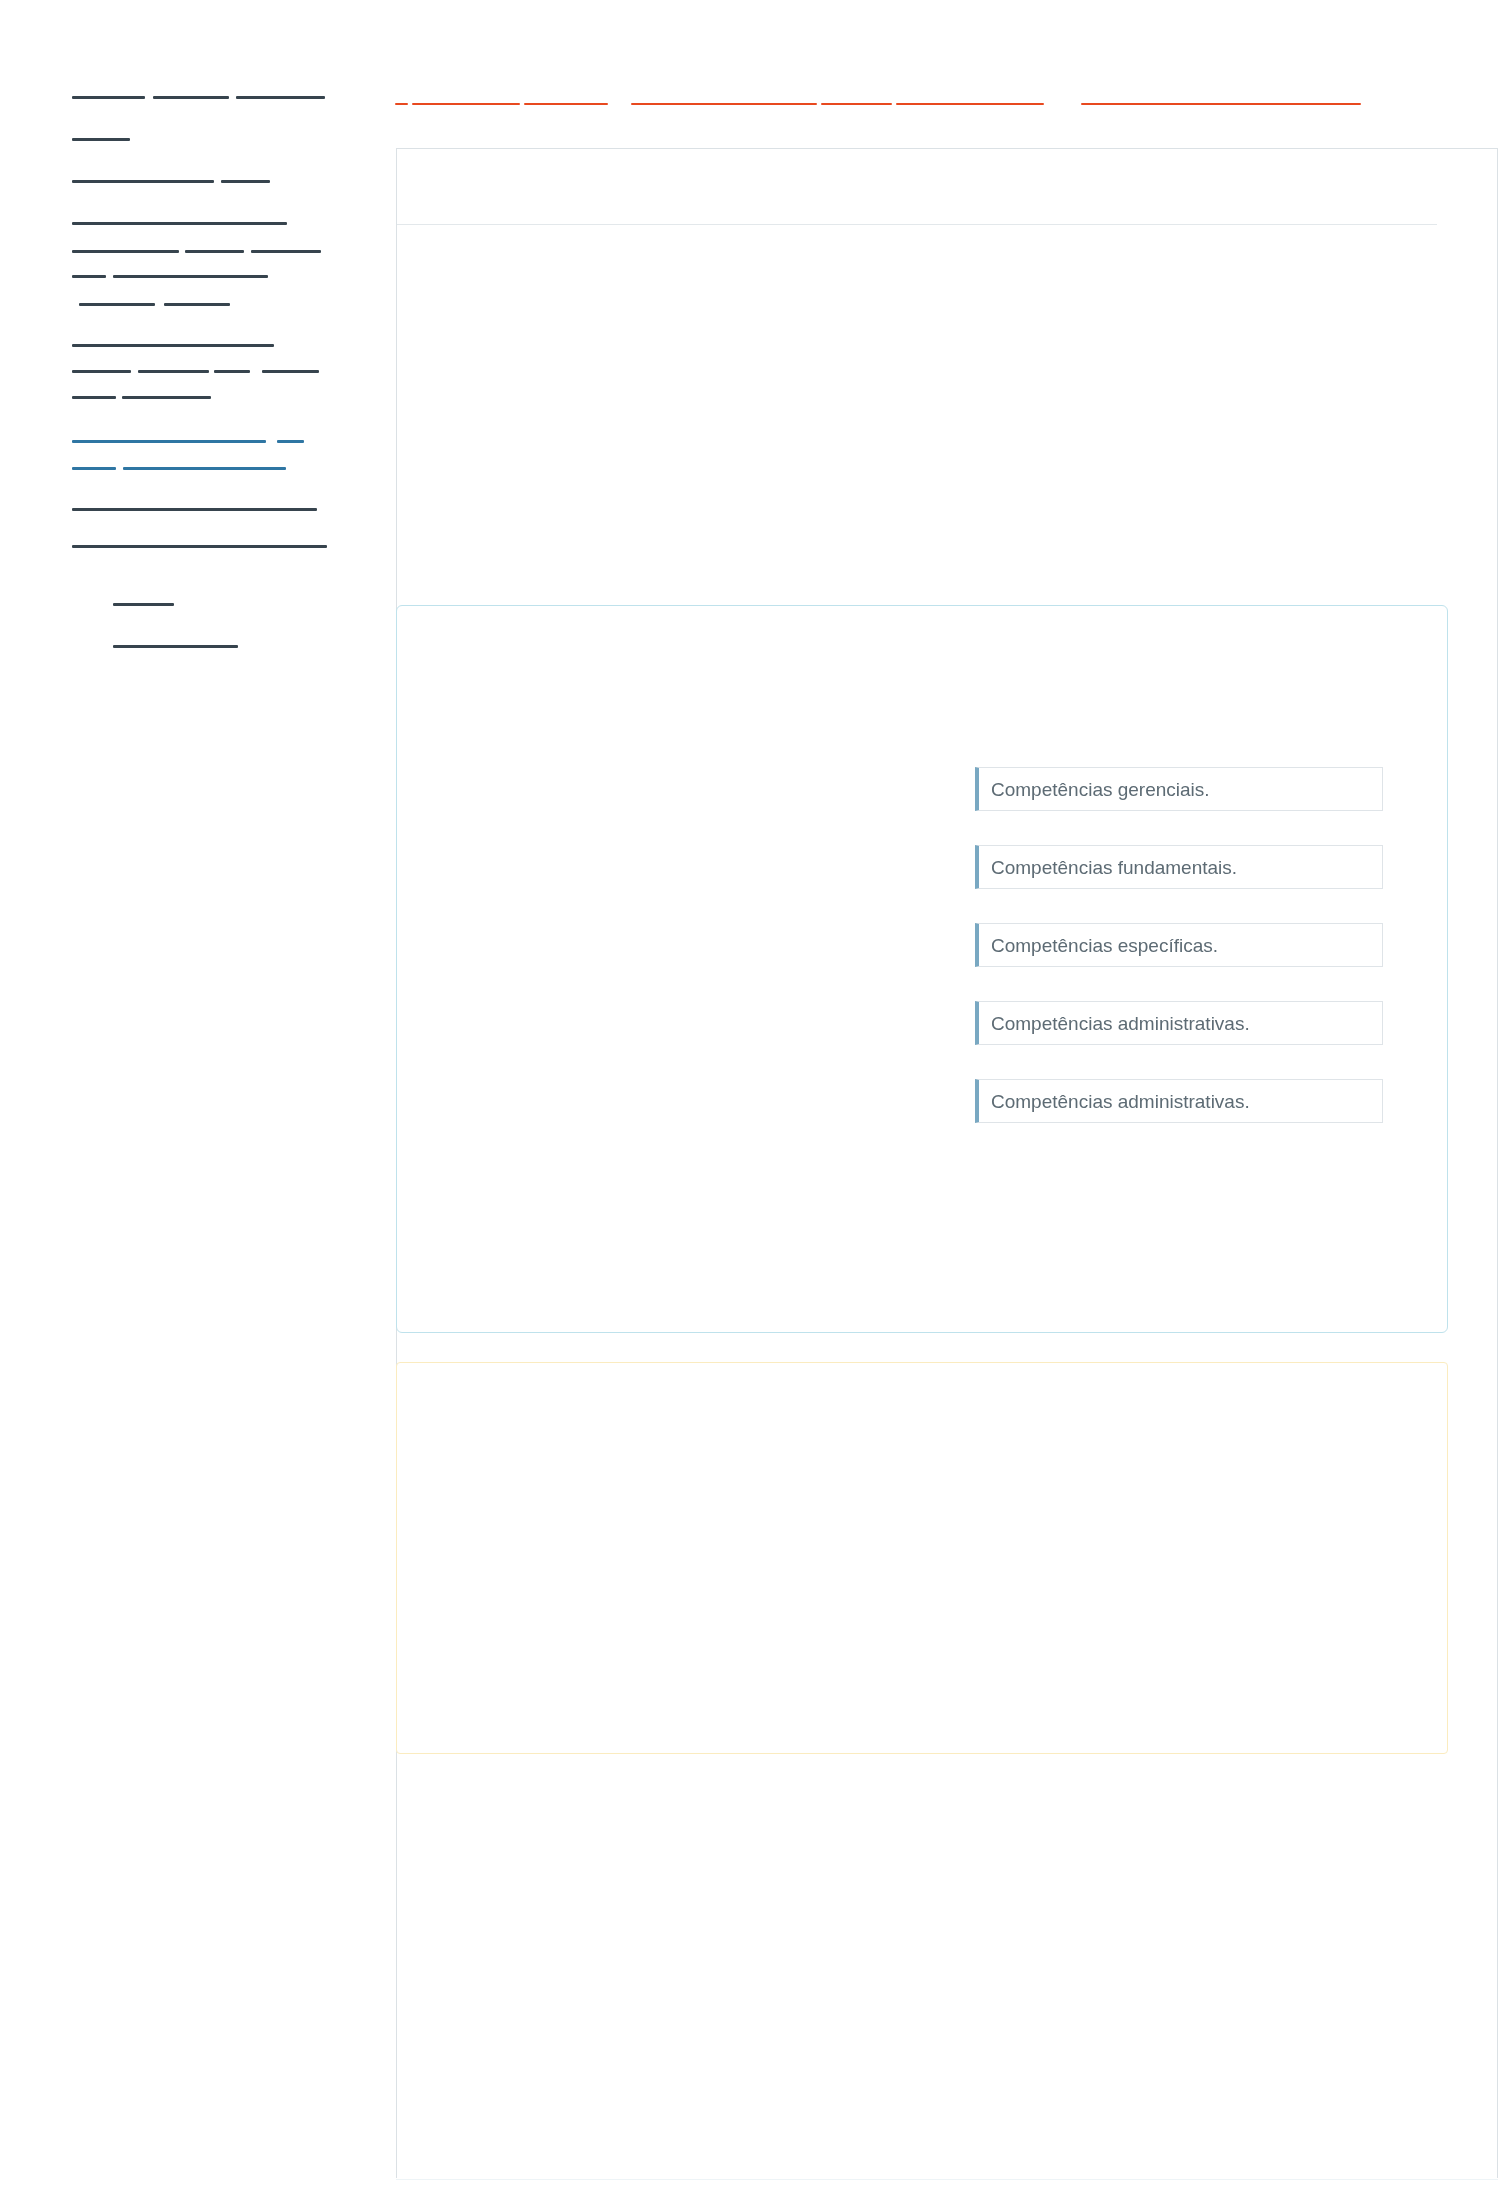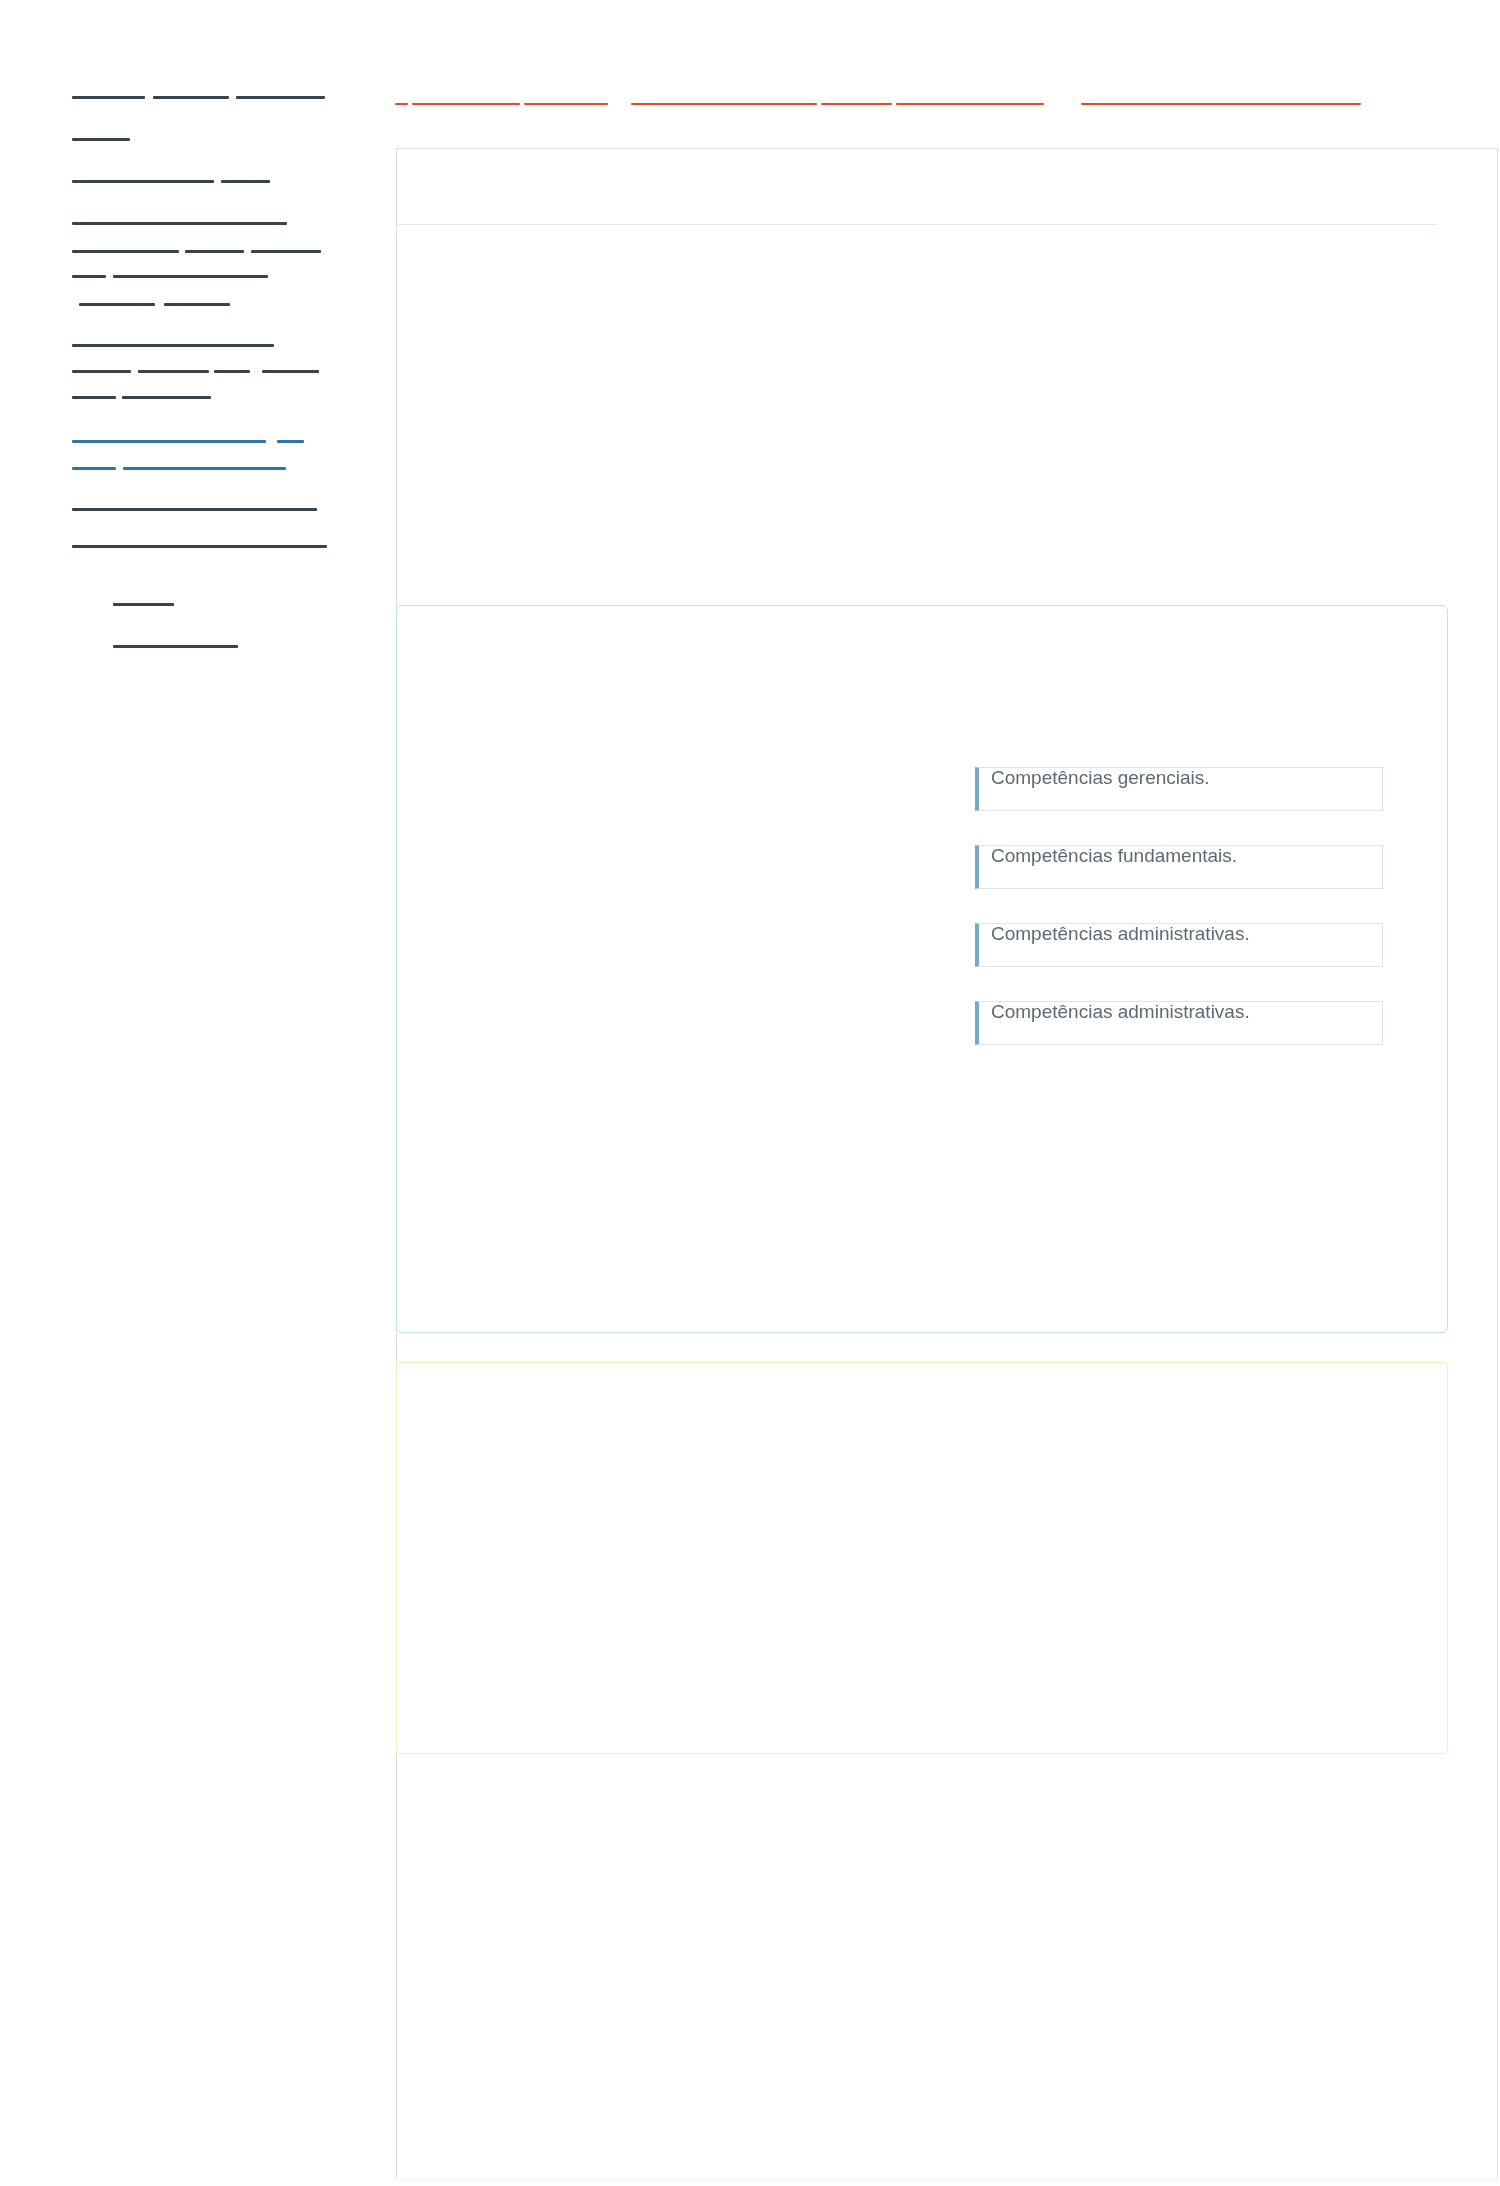--- a/index.html
+++ b/index.html
@@ -87,20 +87,21 @@
   .option {
     position: relative;
     width: 408px;
     height: 44px;
     margin-bottom: 34px;
     border: 1px solid #dfe4e8;
     border-left: 4px solid #79a8c2;
     box-sizing: border-box;
     background: #ffffff;
     display: flex;
+    align-items: center;
     cursor: pointer;
   }
   .option-label {
     padding-left: 12px;
     font-size: 19px;
     color: #5d6b74;
     font-family: "Liberation Sans", sans-serif;
     line-height: 1;
     white-space: nowrap;
   }
@@ -179,20 +180,23 @@
 
 <div id="question-panel">
   <div id="options">
       <div class="option">
         <span class="option-label">Competências gerenciais.</span>
       </div>
       <div class="option">
         <span class="option-label">Competências fundamentais.</span>
       </div>
       <div class="option">
+        <span class="option-label">Competências específicas.</span>
+      </div>
+      <div class="option">
         <span class="option-label">Competências administrativas.</span>
       </div>
       <div class="option">
         <span class="option-label">Competências administrativas.</span>
       </div>
     </div>
 </div>
 
 <div id="note-panel"></div>
 

